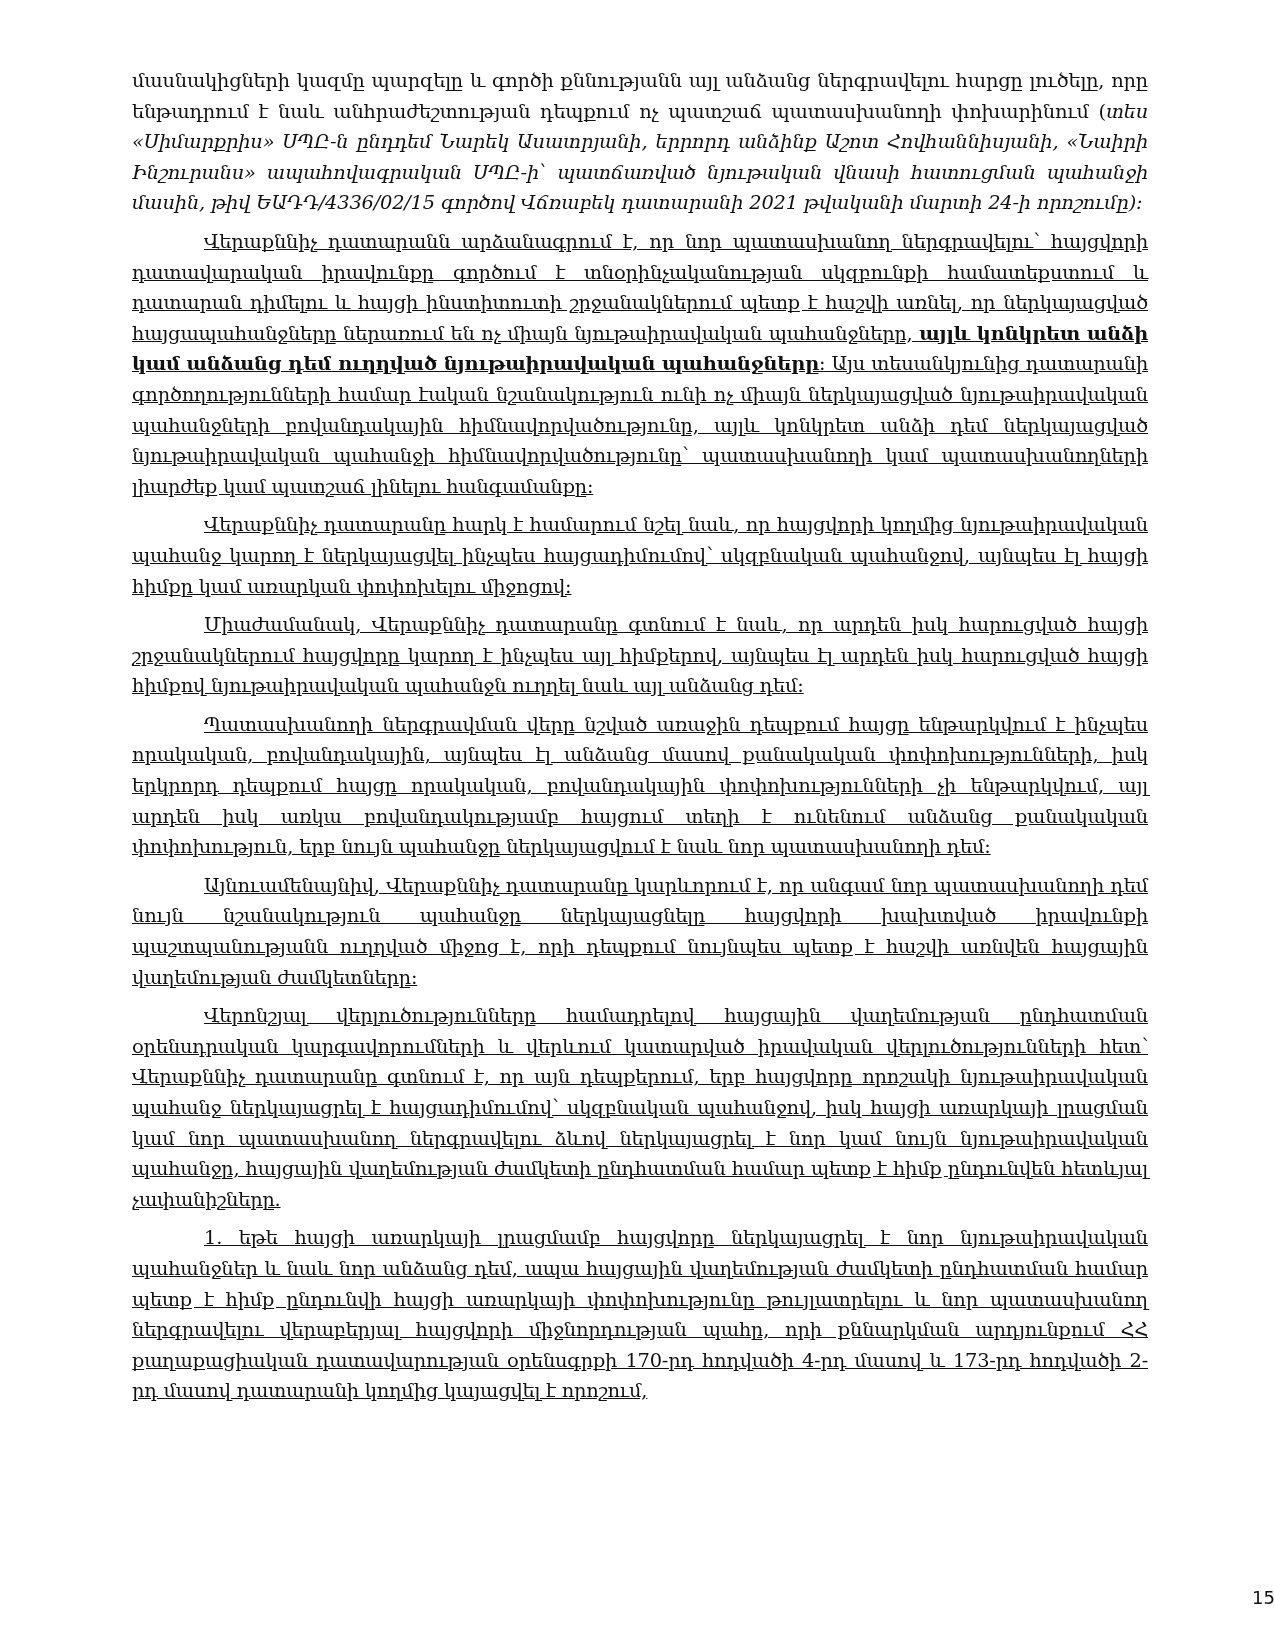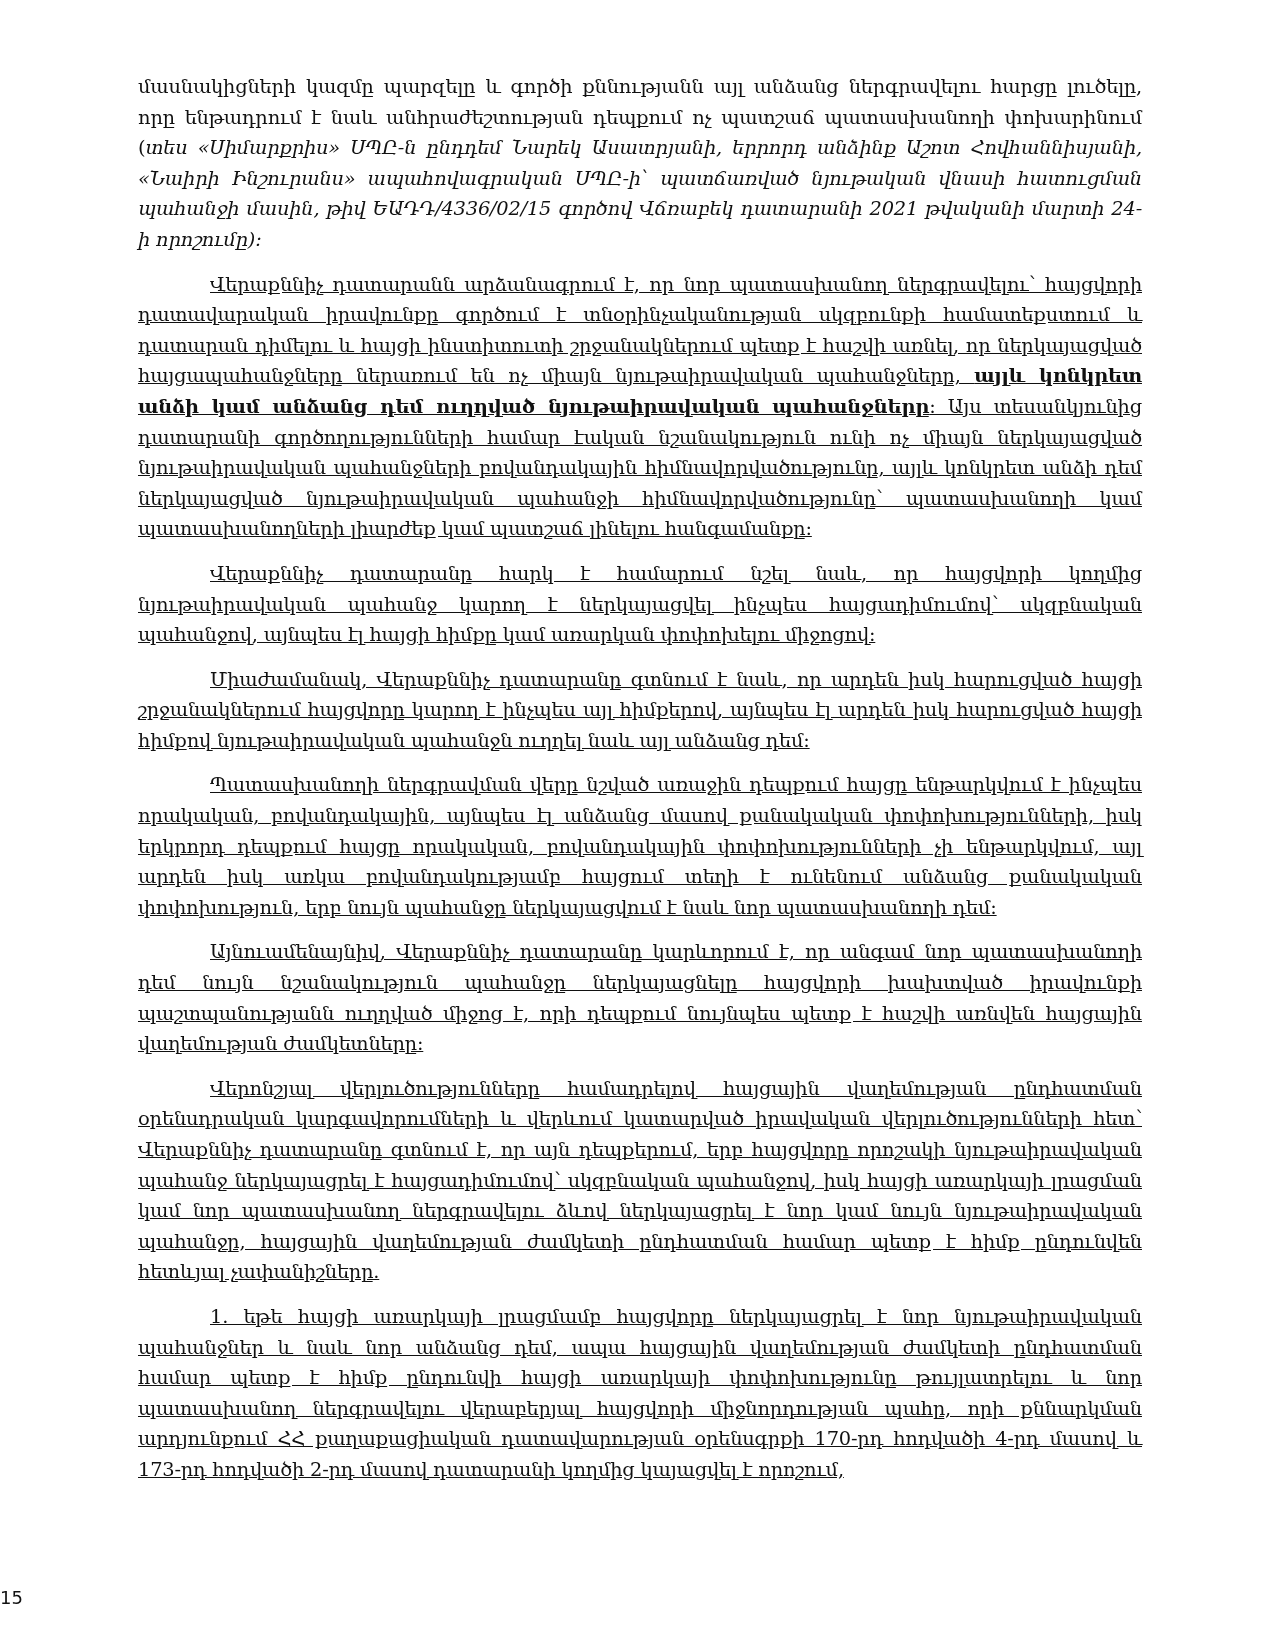--- a/index.html
+++ b/index.html
@@ -8,28 +8,28 @@
     position: absolute;
     left: 124px; top: 58px;
     width: 1032px;
     font-family: "DejaVu Serif", "Liberation Serif", serif;
     font-size: 19.4px;
     line-height: 30.6px;
     color: #111111;
     text-align: justify;
     letter-spacing: -0.2px;
   }
-  .para { margin: 14px; text-indent: 0; }
+  .para { margin: 8px; text-indent: 0; }
   .para.indent { text-indent: 72px; text-decoration: underline; }
   .ital { font-style: italic; }
   .bold { font-weight: bold; }
   .page-number {
     position: absolute;
     left: 0; right: 0; top: 1587px;
-    text-align: left;
+    text-align: right;
     font-family: "DejaVu Sans", "Liberation Sans", sans-serif;
     font-size: 18px;
     color: #111111;
   }
 </style>
 </head>
 <body>
 
 <div class="page">
 

